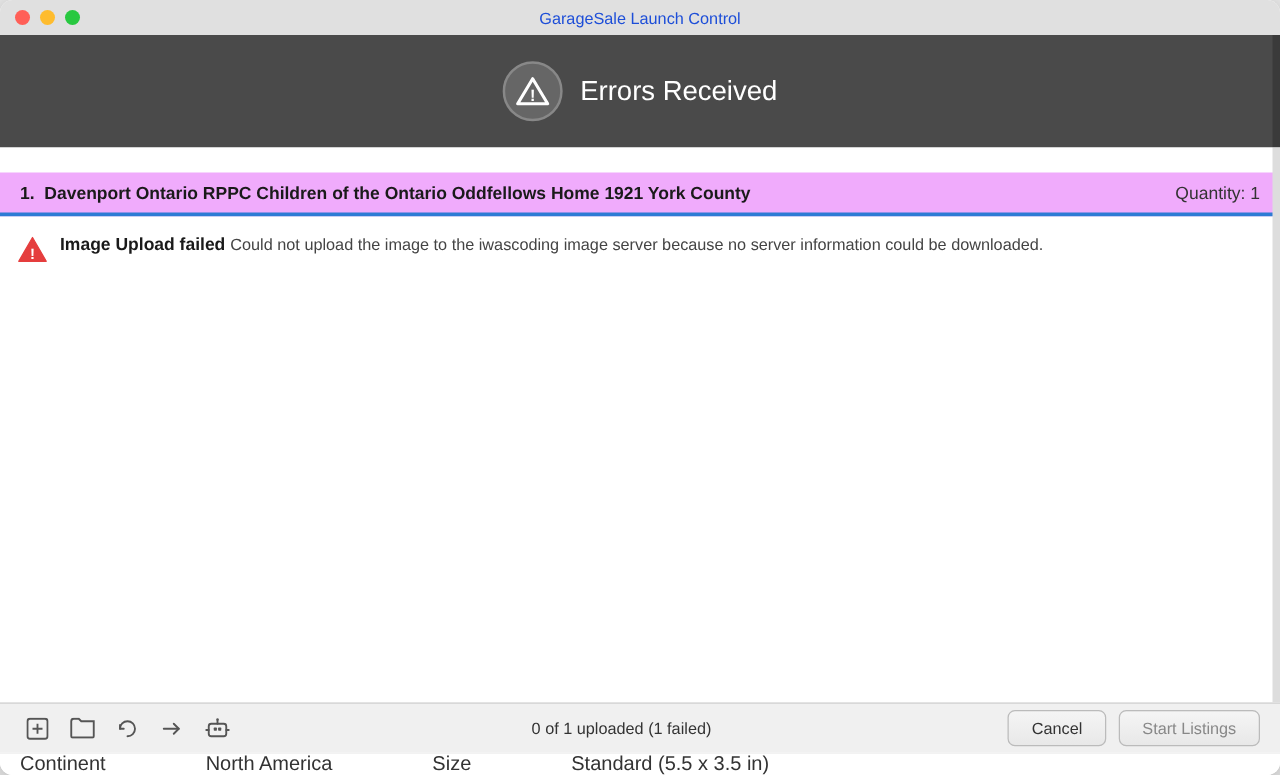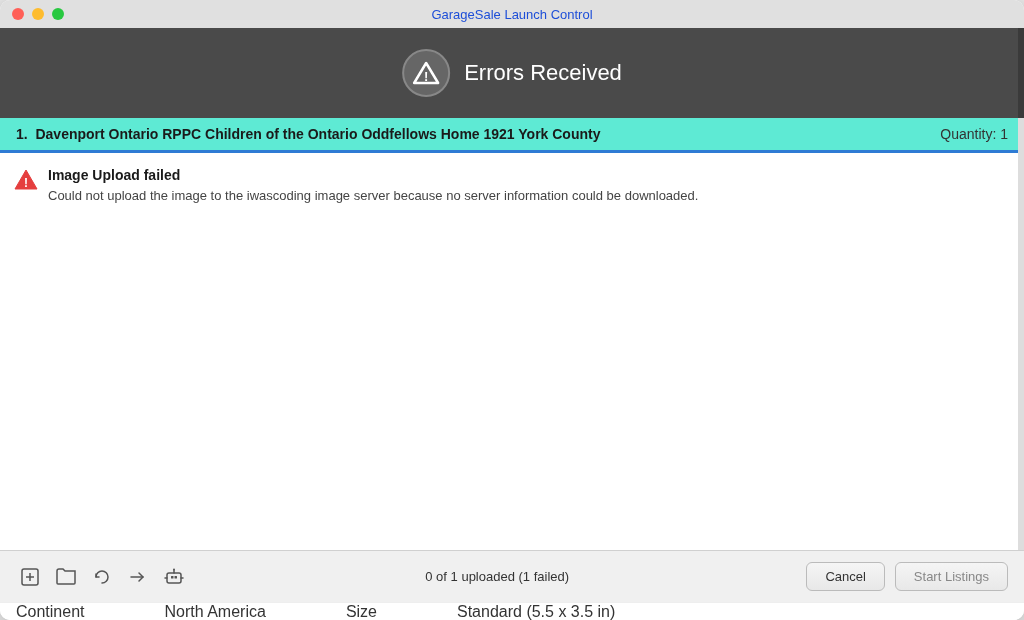--- a/index.html
+++ b/index.html
@@ -150,21 +150,22 @@
       position: relative;
     }
 
     
     .listing-row {
       display: flex;
       align-items: center;
       justify-content: space-between;
       padding: 8px 16px;
       border-bottom: 3px solid #2e7bd4;
-      background: #5eead4;
+      background: #f0abfc;
+      margin-top: 20px;
     }
 
     .listing-title {
       font-size: 14px;
       font-weight: 700;
       color: #1a1a1a;
     }
 
     .listing-quantity {
       font-size: 14px;
@@ -179,21 +180,20 @@
       gap: 10px;
     }
 
     .error-icon {
       flex-shrink: 0;
       margin-top: 2px;
     }
 
     .error-content {
       display: flex;
-      flex-direction: column;
       gap: 4px;
     }
 
     .error-title {
       font-size: 14px;
       font-weight: 700;
       color: #1a1a1a;
     }
 
     .error-description {
@@ -207,21 +207,21 @@
       position: absolute;
       right: 0;
       top: 0;
       bottom: 0;
       width: 6px;
       background: #ddd;
     }
 
     
     .footer {
-      height: 52px;
+      height: 40px;
       background: #f0f0f0;
       border-top: 1px solid #d0d0d0;
       display: flex;
       align-items: center;
       padding: 0 16px;
       gap: 12px;
       flex-shrink: 0;
       position: relative;
     }
 

